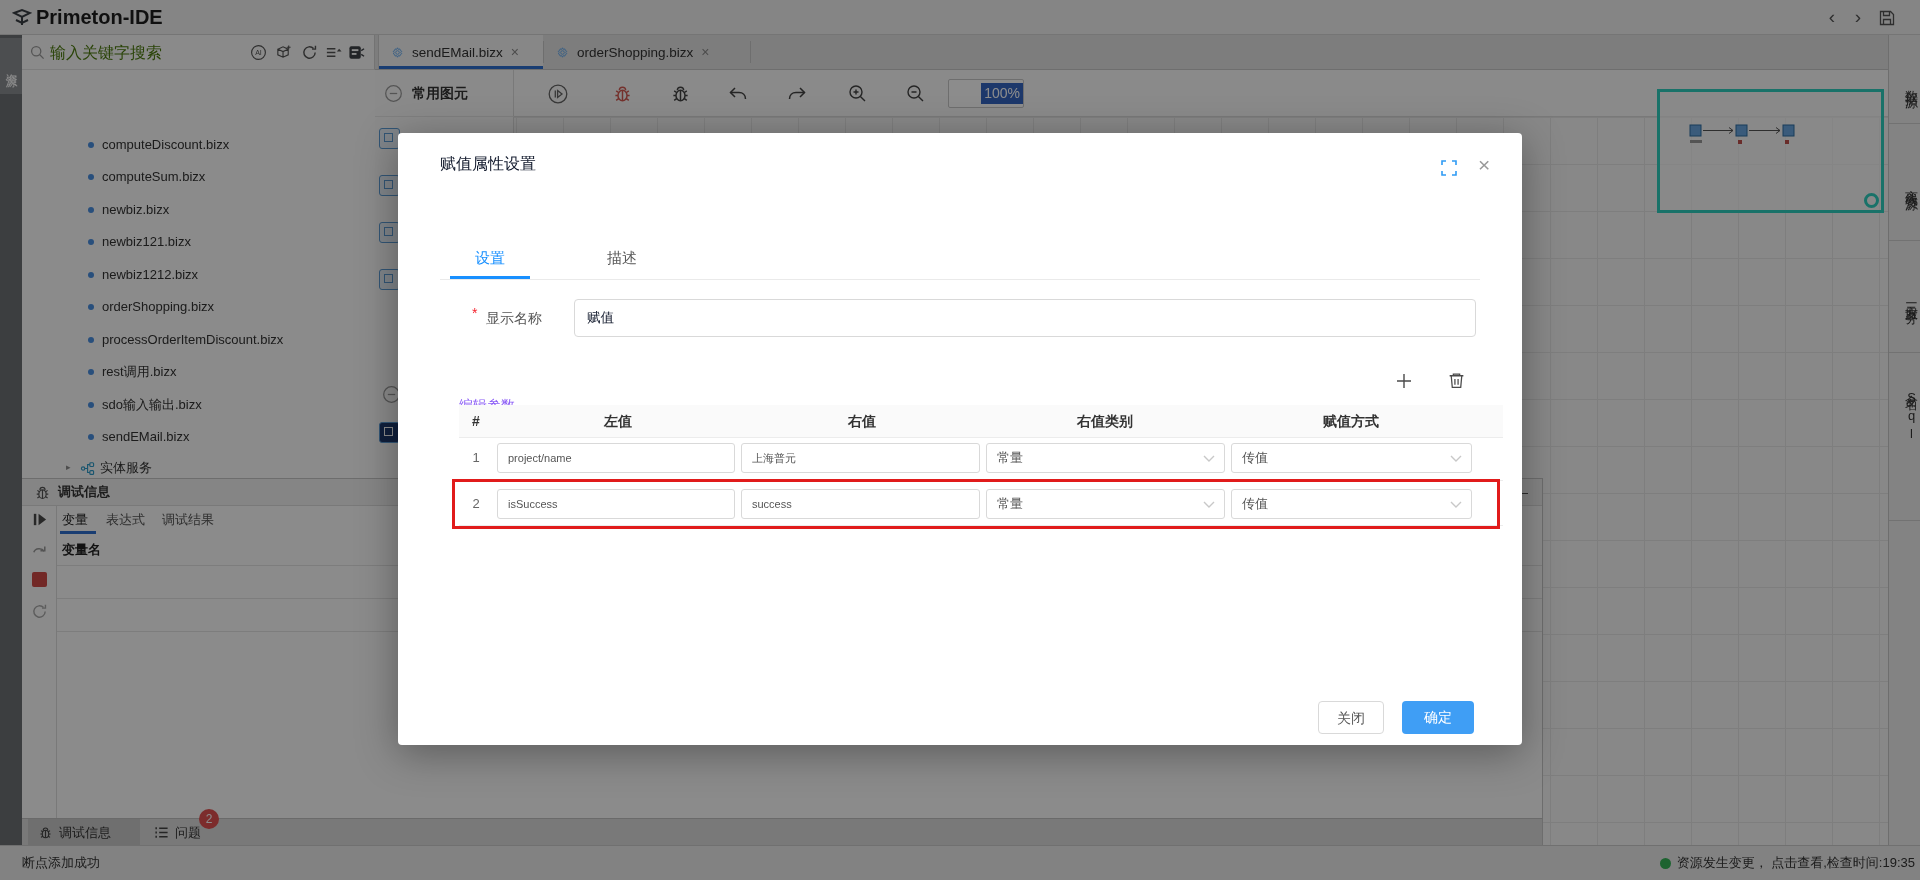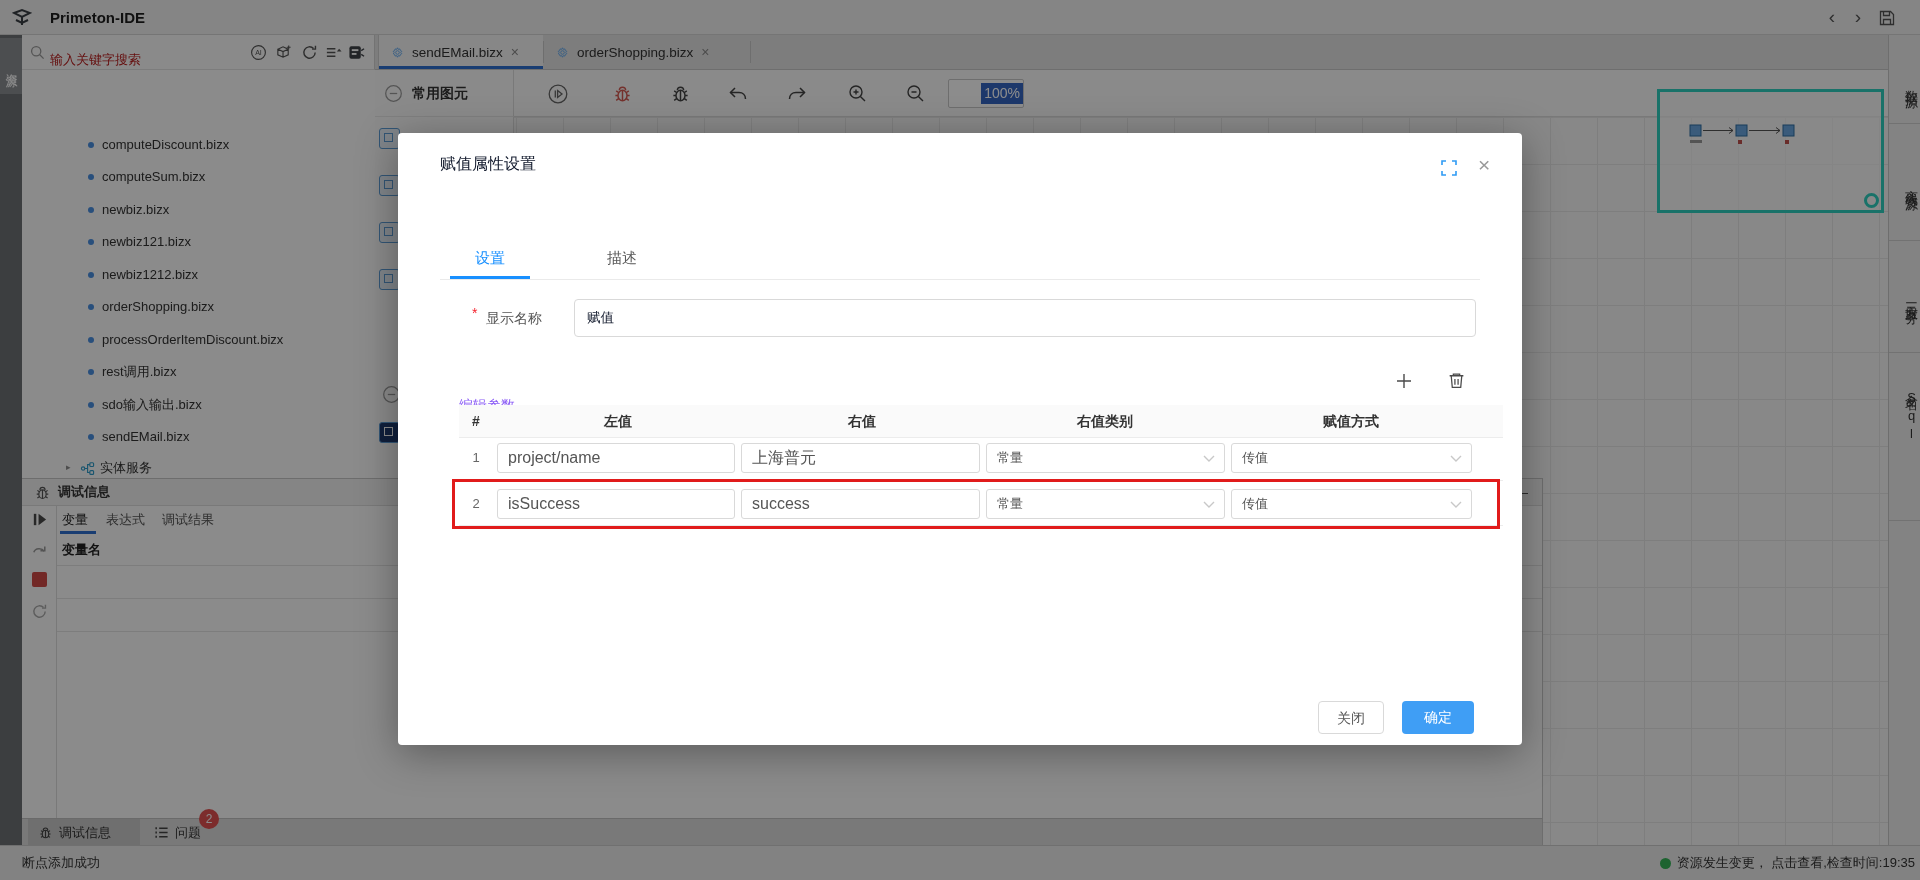--- a/index.html
+++ b/index.html
@@ -3,33 +3,33 @@
 <meta charset="utf-8">
 <style>
   html,body{margin:0;padding:0;background:#222;}
   .screen{position:relative;width:1920px;height:880px;overflow:hidden;background:#fff;
     font-family:"Liberation Sans","DejaVu Sans",sans-serif;font-size:13px;color:#333;}
   .abs{position:absolute;}
   svg{display:block;}
 
   
   .titlebar{position:absolute;left:0;top:0;width:1920px;height:35px;background:#f2f2f2;border-bottom:1px solid #d6d6d6;box-sizing:border-box;}
-  .app-title{position:absolute;left:50px;top:0;line-height:35px;font-size:15px;font-weight:600;color:#1e1e1e;}
+  .app-title{position:absolute;left:36px;top:0;line-height:35px;font-size:20px;font-weight:600;color:#1e1e1e;}
   .nav-arrow{position:absolute;top:0;line-height:33px;font-size:19px;color:#555;width:20px;text-align:center;cursor:default;}
 
   
   .left-rail{position:absolute;left:0;top:35px;width:22px;height:810px;background:#6e7276;}
   .rail-tab{position:absolute;left:0;top:3px;width:22px;height:56px;background:#8b8f93;color:#fff;
     writing-mode:vertical-rl;text-orientation:upright;font-size:12px;letter-spacing:2px;
     display:flex;align-items:center;justify-content:center;}
 
   
   .search-row{position:absolute;left:22px;top:35px;width:353px;height:35px;background:#fbfbfb;
     border-bottom:1px solid #e2e2e2;border-right:1px solid #d2d2d2;box-sizing:border-box;}
-  .search-placeholder{position:absolute;left:28px;top:7px;line-height:35px;color:#b91c1c;font-size:13px;}
+  .search-placeholder{position:absolute;left:28px;top:0;line-height:35px;color:#4d7c0f;font-size:16px;}
   .tree{position:absolute;left:22px;top:70px;width:411px;height:408px;background:#fdfdfd;
     border-right:1px solid #d2d2d2;box-sizing:border-box;overflow:hidden;}
   .tree-row{position:absolute;left:0;width:100%;height:26px;display:flex;align-items:center;}
   .dot{width:6px;height:6px;border-radius:50%;background:#4a90e2;position:absolute;left:66px;top:10px;}
   .file-lbl{position:absolute;left:80px;line-height:26px;color:#333;font-size:13px;}
   .caret{position:absolute;font-size:9px;color:#8a8a8a;top:7px;}
   .fold-lbl{position:absolute;line-height:26px;color:#333;font-size:13px;}
 
   
   .tabbar{position:absolute;left:375px;top:35px;width:1513px;height:35px;background:#e4e4e4;border-bottom:1px solid #c9c9c9;box-sizing:border-box;}
@@ -111,21 +111,21 @@
   .fld-lbl{position:absolute;left:88px;top:166px;line-height:38px;font-size:14px;color:#555;}
   .fld-input{position:absolute;left:176px;top:166px;width:902px;height:38px;border:1px solid #d9d9d9;border-radius:4px;
     box-sizing:border-box;padding:0 12px;font-size:13.5px;color:#0f172a;font-family:inherit;background:#fff;}
   .params-lbl{position:absolute;left:61px;top:238px;font-size:14px;color:#8b5cf6;line-height:20px;margin-top:24px;}
   .ptable{position:absolute;left:61px;top:272px;width:1044px;height:120px;}
   .pt-headrow{position:absolute;left:0;top:0;width:100%;height:32px;background:#fafafa;}
   .pt-h{position:absolute;top:0;line-height:32px;font-size:14px;font-weight:600;color:#333;transform:translateX(-50%);}
   .pt-num{position:absolute;transform:translateX(-50%);font-size:13px;color:#666;}
   .pt-line{position:absolute;left:0;width:100%;height:1px;background:#ececec;}
   .cell-input{position:absolute;height:30px;border:1px solid #d9d9d9;border-radius:3px;box-sizing:border-box;
-    padding:7px 10px;font-size:16px;color:#555;font-family:inherit;background:#fff;}
+    padding:7px 10px;font-size:11px;color:#555;font-family:inherit;background:#fff;}
   .cell-select{position:absolute;height:30px;border:1px solid #d9d9d9;border-radius:3px;box-sizing:border-box;background:#fff;}
   .cell-select .val{position:absolute;left:10px;line-height:28px;font-size:13px;color:#555;}
   .cell-select .chev{position:absolute;right:9px;top:11px;}
   .btn{position:absolute;top:568px;height:33px;border-radius:4px;font-size:14px;text-align:center;line-height:33px;box-sizing:border-box;}
   .btn.ghost{left:920px;width:66px;background:#fff;border:1px solid #d9d9d9;color:#595959;}
   .btn.primary{left:1004px;width:72px;background:var(--primary-button);color:#fff;}
   .redbox{position:absolute;left:452px;top:479px;width:1048px;height:50px;border:3px solid var(--highlight-red);box-sizing:border-box;z-index:70;}
 </style>
 </head>
 <body>

